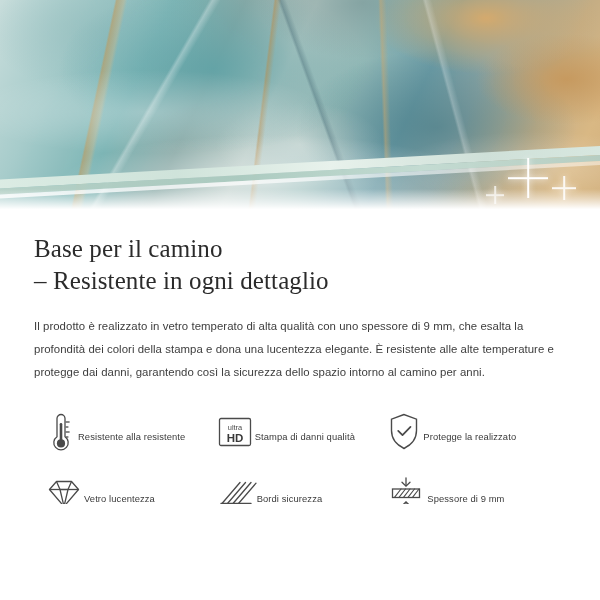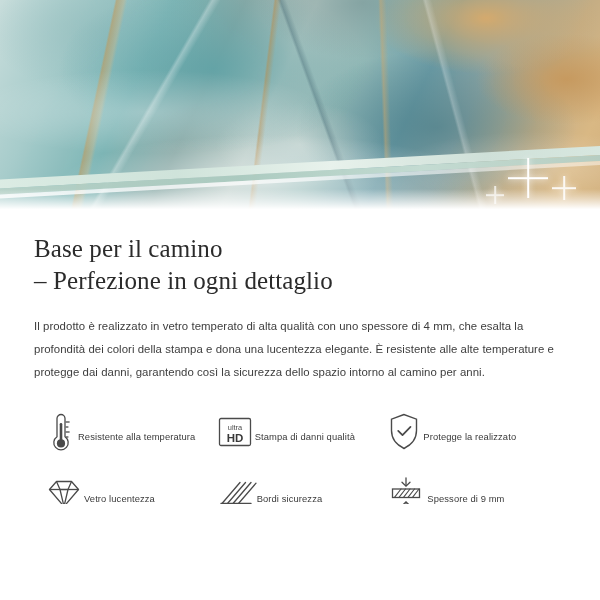--- a/index.html
+++ b/index.html
@@ -194,40 +194,40 @@
     <div class="sparkle s1"></div>
     <div class="sparkle s2"></div>
     <div class="sparkle s3"></div>
     <div class="hero-fade"></div>
   </div>
 
   <div class="content">
 
     <h1 class="headline">
       <span>Base per il camino</span>
-      <span class="l2">– Perfezione in ogni dettaglio</span>
+      <span class="l2">– Resistente in ogni dettaglio</span>
     </h1>
 
-    <p class="body-copy">Il prodotto è realizzato in vetro temperato di alta qualità con uno spessore di 4 mm, che esalta la profondità dei colori della stampa e dona una lucentezza elegante. È resistente alle alte temperature e protegge dai danni, garantendo così la sicurezza dello spazio intorno al camino per anni.</p>
+    <p class="body-copy">Il prodotto è realizzato in vetro temperato di alta qualità con uno spessore di 9 mm, che esalta la profondità dei colori della stampa e dona una lucentezza elegante. È resistente alle alte temperature e protegge dai danni, garantendo così la sicurezza dello spazio intorno al camino per anni.</p>
 
     <div class="features">
 
       <div class="feature">
         <div class="glyph">
           <svg width="34" height="44" viewBox="0 0 34 44" fill="none" stroke="#4a4a4a" stroke-width="1.3">
             <path d="M17 4.5a4 4 0 0 0-4 4v18.2a7.2 7.2 0 1 0 8 0V8.5a4 4 0 0 0-4-4z"></path>
             <circle cx="17" cy="33.4" r="4.1" fill="#4a4a4a" stroke="none"></circle>
             <rect x="15.7" y="13" width="2.6" height="18" rx="1.3" fill="#4a4a4a" stroke="none"></rect>
             <line x1="21.6" y1="12" x2="25.6" y2="12"></line>
             <line x1="21.6" y1="17" x2="24.4" y2="17"></line>
             <line x1="21.6" y1="22" x2="25.6" y2="22"></line>
             <line x1="21.6" y1="27" x2="24.4" y2="27"></line>
           </svg>
         </div>
-        <div class="caption">Resistente alla temperatura</div>
+        <div class="caption">Resistente alla resistente</div>
       </div>
 
       <div class="feature">
         <div class="glyph">
           <svg width="40" height="40" viewBox="0 0 40 40">
             <rect x="4.5" y="6.5" width="31" height="27" rx="1.5" fill="none" stroke="#4a4a4a" stroke-width="1.3"></rect>
             <text x="20" y="18" text-anchor="middle" font-family="Liberation Sans, sans-serif" font-size="7.4" fill="#4a4a4a">ultra</text>
             <text x="20" y="29.5" text-anchor="middle" font-family="Liberation Sans, sans-serif" font-size="11.5" font-weight="bold" fill="#3a3a3a">HD</text>
           </svg>
         </div>

